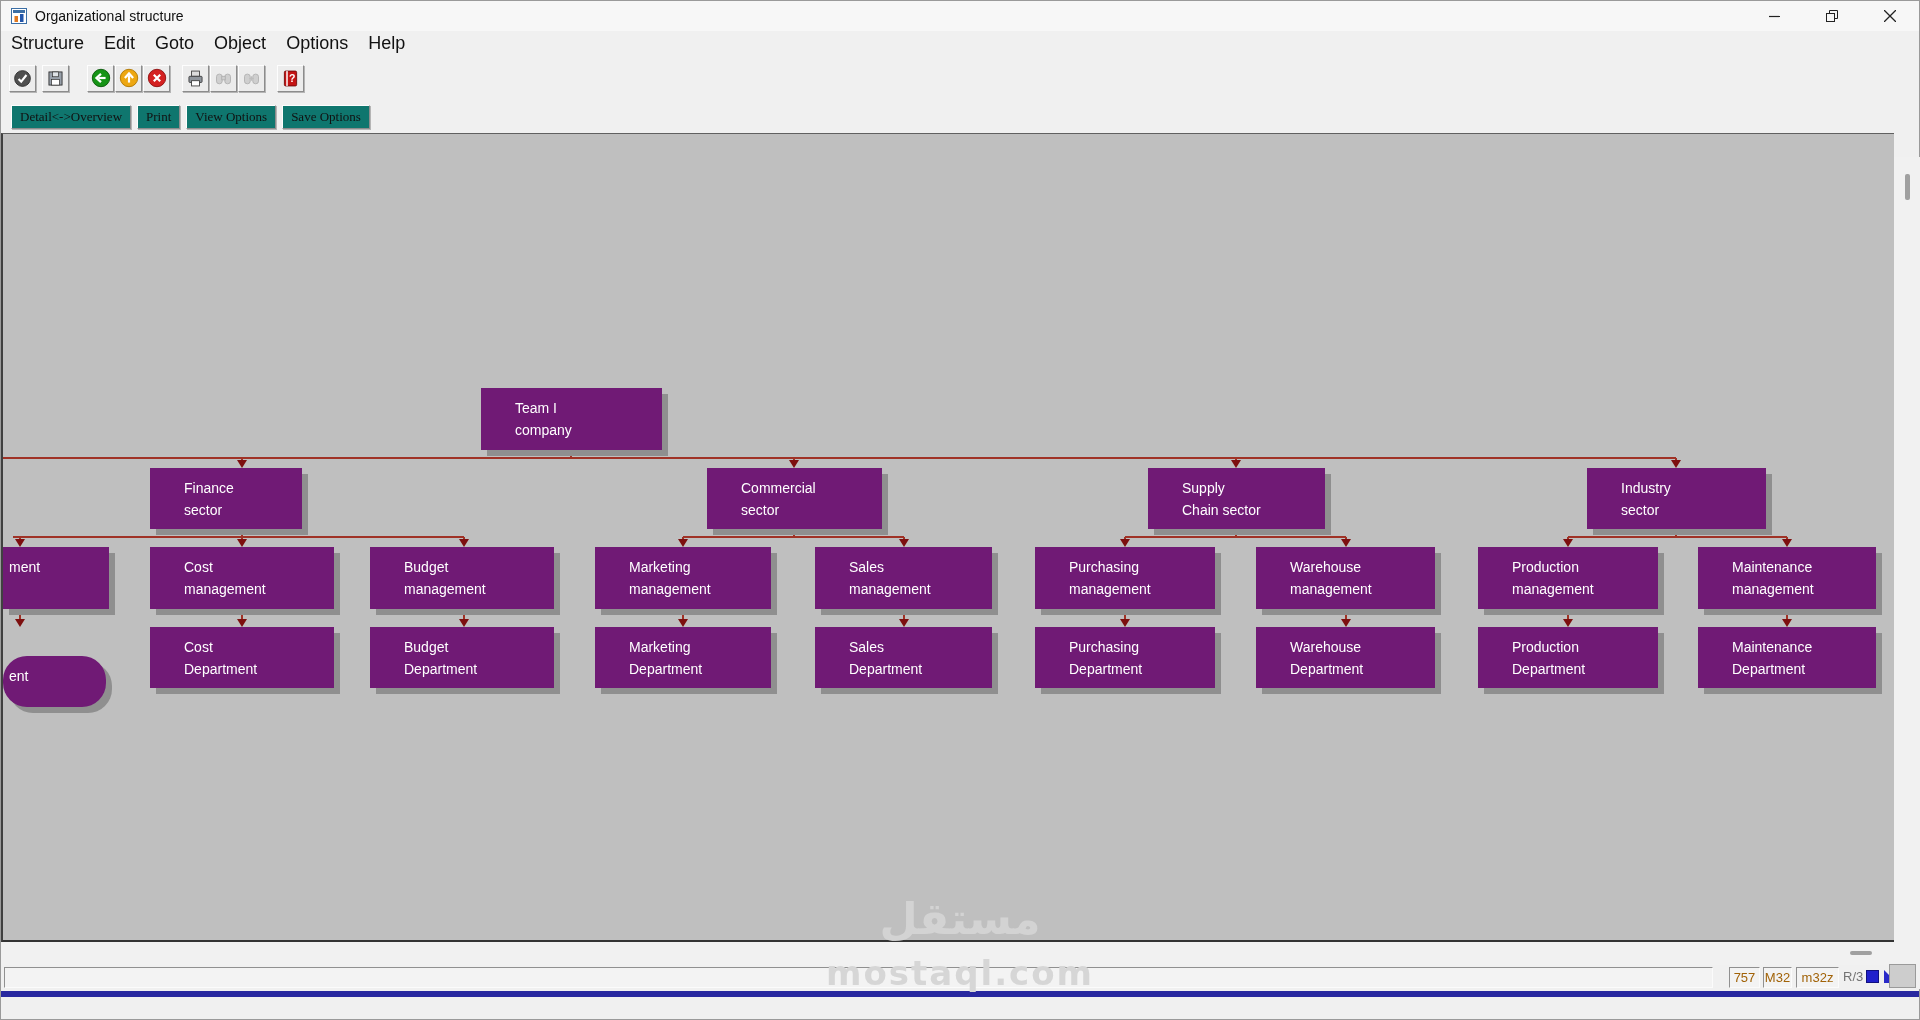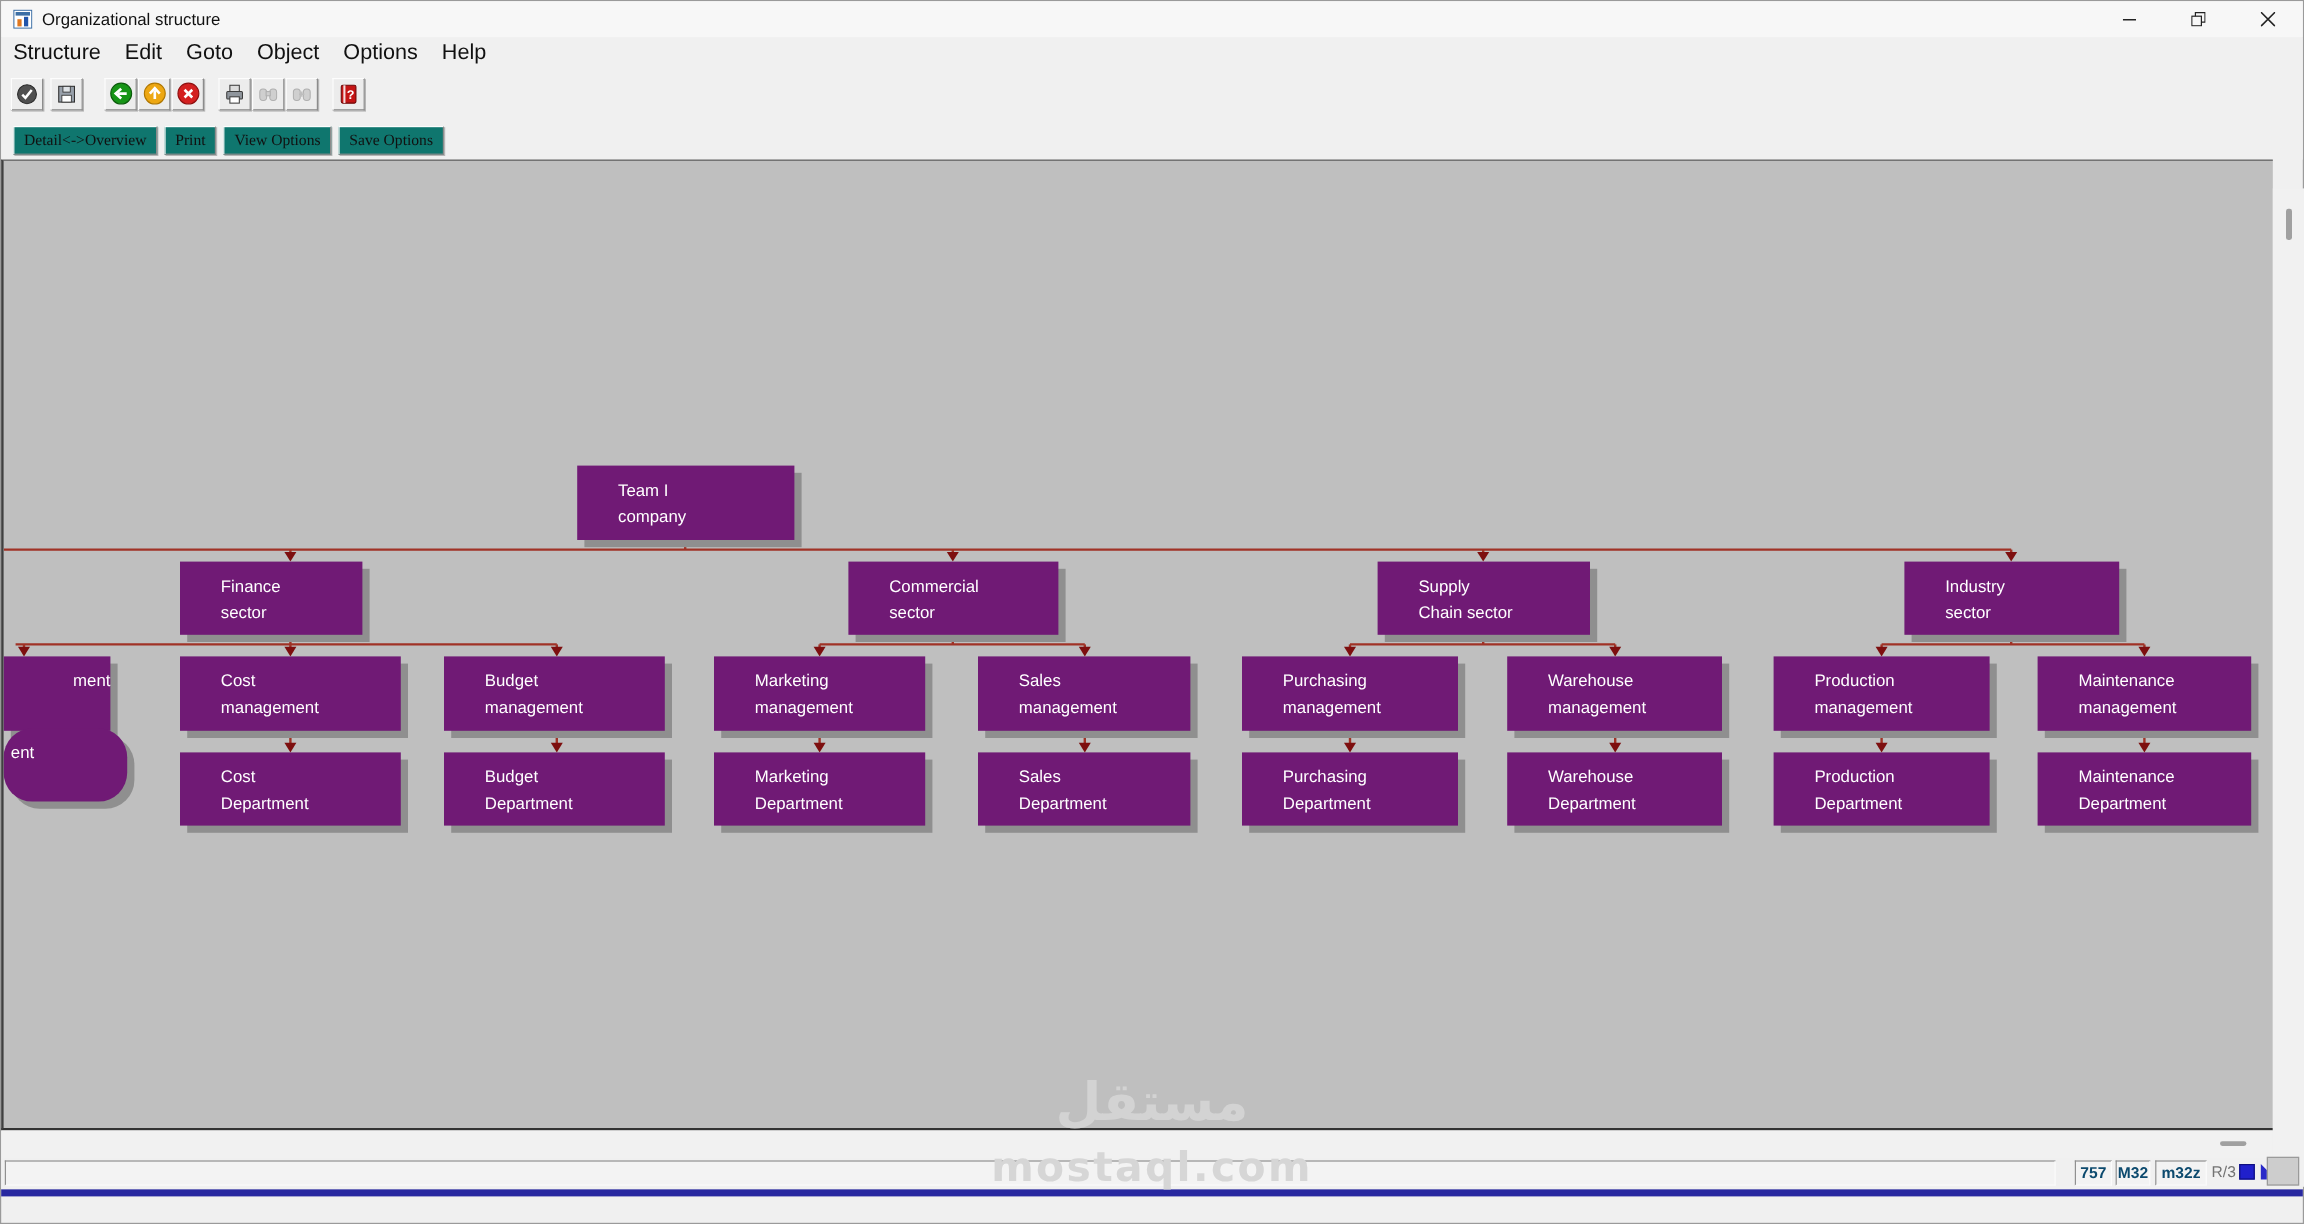--- a/index.html
+++ b/index.html
@@ -57,22 +57,22 @@
   .v-thumb { position:absolute; left:11px; top:17px; width:5px; height:26px; background:#a0a0a0; border-radius:2px; }
   .h-strip { position:relative; width:1893px; height:23px; background:#f1f1f1; }
   .h-thumb { position:absolute; left:1849px; top:9px; width:22px; height:4px; background:#a0a0a0; border-radius:2px; }
   .corner-box { position:absolute; left:1888px; top:963px; width:27px; height:24px; background:#cdcdcd; border:1px solid #9a9a9a; z-index:3; }
 
   
   .statusbar { position:relative; height:26px; background:#f0f0f0; }
   .status-msg { position:absolute; left:3px; top:2px; width:1709px; height:21px; background:#f3f3f3;
                 border:1px solid; border-color:#909090 #fbfbfb #fbfbfb #909090; }
   .status-field { position:absolute; top:2px; height:21px; background:#f3f3f3; border:1px solid;
-                  border-color:#909090 #fbfbfb #fbfbfb #909090; font-size:13px; color:#0c4a6e;
-                  display:flex; align-items:center; justify-content:center;font-weight:bold; }
+                  border-color:#909090 #fbfbfb #fbfbfb #909090; font-size:13px; color:#a16207;
+                  display:flex; align-items:center; justify-content:center; }
   .status-sys { position:absolute; left:1842px; top:4px; font-size:13px; color:#737373; }
   .status-square { position:absolute; left:1865px; top:5px; width:13px; height:13px; background:#2020cc; border:1px solid #101080; }
   .status-flag { position:absolute; left:1883px; top:5px; width:0; height:0;
                  border-left:13px solid #2929c8; border-top:13px solid transparent; }
   .bottom-strip { height:6px; background:#2828a0; }
 
   
   .wm { position:absolute; width:100%; text-align:center; z-index:6; pointer-events:none; color:#d6d6d6; }
   .wm-ar { top:892px; font-size:44px; font-weight:bold; font-family:"DejaVu Sans",sans-serif; opacity:.9; }
   .wm-en { top:952px; font-size:34px; font-weight:bold; letter-spacing:2px; font-family:"DejaVu Sans",sans-serif; }
@@ -269,21 +269,21 @@
         <span>sector</span>
       </div>
       <div class="node" style="left: 1145px; top: 334px; width: 177px; height: 61px;">
         <span>Supply</span>
         <span>Chain sector</span>
       </div>
       <div class="node" style="left: 1584px; top: 334px; width: 179px; height: 61px;">
         <span>Industry</span>
         <span>sector</span>
       </div>
-      <div class="node partial" style="left: 0px; top: 413px; width: 89px; height: 62px; text-align: right;">
+      <div class="node partial" style="left: 0px; top: 413px; width: 106px; height: 62px;">
         <span></span>
         <span>ment</span>
       </div>
       <div class="node" style="left: 147px; top: 413px; width: 184px; height: 62px;">
         <span>Cost</span>
         <span>management</span>
       </div>
       <div class="node" style="left: 367px; top: 413px; width: 184px; height: 62px;">
         <span>Budget</span>
         <span>management</span>
@@ -305,21 +305,21 @@
         <span>management</span>
       </div>
       <div class="node" style="left: 1475px; top: 413px; width: 180px; height: 62px;">
         <span>Production</span>
         <span>management</span>
       </div>
       <div class="node" style="left: 1695px; top: 413px; width: 178px; height: 62px;">
         <span>Maintenance</span>
         <span>management</span>
       </div>
-      <div class="node partial" style="left: 0px; top: 473px; width: 103px; height: 61px; border-radius: 24px;">
+      <div class="node partial" style="left: 0px; top: 522px; width: 103px; height: 51px; border-radius: 24px;">
         <span></span>
         <span>ent</span>
       </div>
       <div class="node" style="left: 147px; top: 493px; width: 184px; height: 61px;">
         <span>Cost</span>
         <span>Department</span>
       </div>
       <div class="node" style="left: 367px; top: 493px; width: 184px; height: 61px;">
         <span>Budget</span>
         <span>Department</span>

